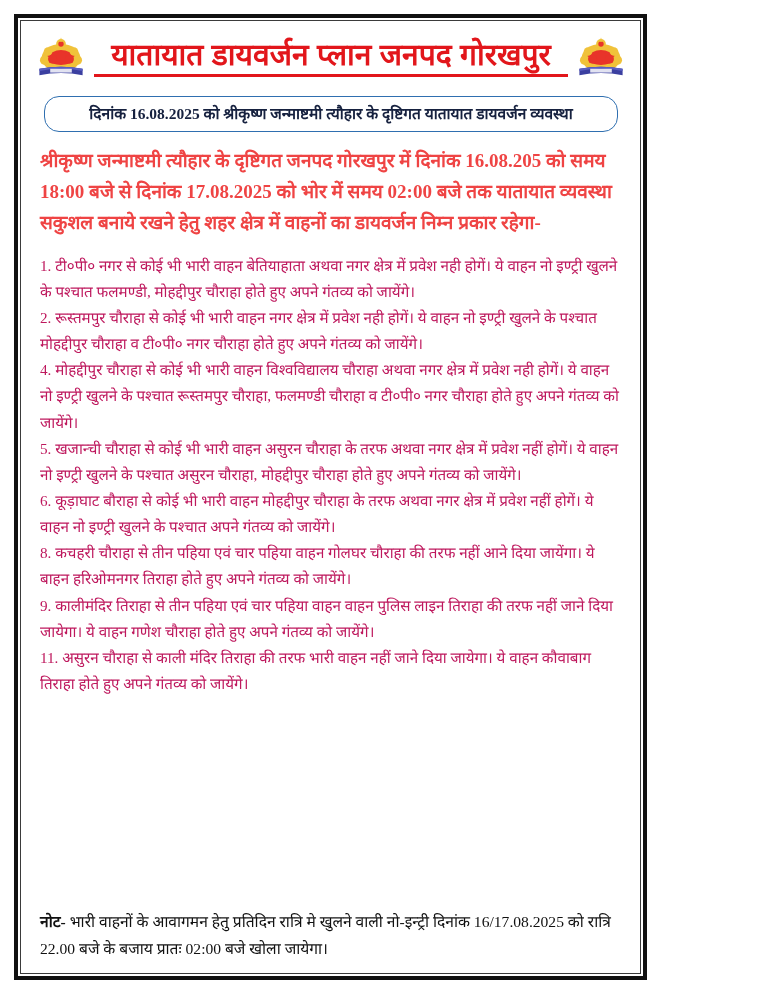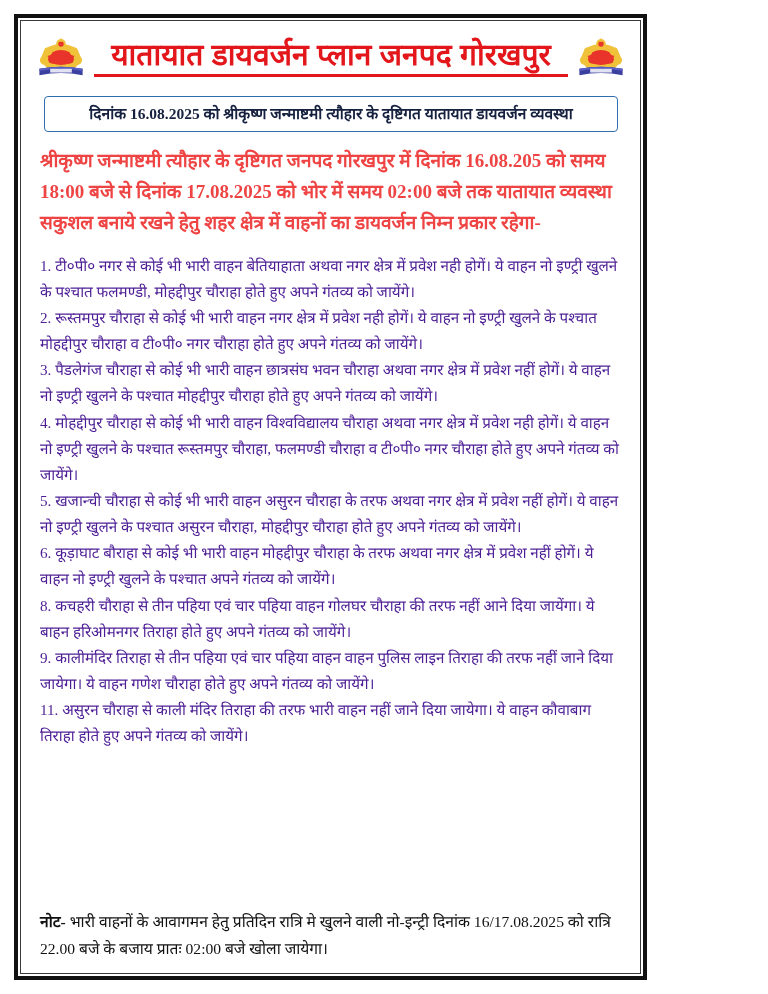--- a/index.html
+++ b/index.html
@@ -73,21 +73,21 @@
     margin: 3px auto 0 auto;
     height: 3px;
     background: #e2161b;
     width: 100%;
   }
 
   
   .subtitle-box {
     margin: 11px 10px 0 10px;
     border: 1.5px solid #2f6fb0;
-    border-radius: 4px;
+    border-radius: 15px;
     padding: 7px 10px 8px 10px;
     text-align: center;
     background: #ffffff;
   }
   .subtitle-text {
     color: #16213f;
     font-weight: bold;
     font-size: 15.5px;
     line-height: 1.25;
     font-family: "Liberation Serif", "DejaVu Serif", serif;
@@ -104,21 +104,21 @@
   }
 
   
   .items {
     margin: 14px 4px 0 6px;
     flex: 1 1 auto;
   }
   .item {
     font-size: 15.2px;
     line-height: 1.72;
-    color: #4c1d95;
+    color: #be185d;
     margin-bottom: 0px;
     text-align: left;
   }
 
   
   .note {
     margin: 16px 4px 4px 6px;
     font-size: 15.6px;
     line-height: 1.72;
     color: #111111;
@@ -187,21 +187,20 @@
 
       <div class="subtitle-box">
         <div class="subtitle-text">दिनांक 16.08.2025 को श्रीकृष्ण जन्माष्टमी त्यौहार के दृष्टिगत यातायात डायवर्जन व्यवस्था</div>
       </div>
 
       <div class="lead">श्रीकृष्ण जन्माष्टमी त्यौहार के दृष्टिगत जनपद गोरखपुर में दिनांक 16.08.205 को समय 18:00 बजे से दिनांक 17.08.2025 को भोर में समय 02:00 बजे तक यातायात व्यवस्था सकुशल बनाये रखने हेतु शहर क्षेत्र में वाहनों का डायवर्जन निम्न प्रकार रहेगा-</div>
 
       <div class="items">
         <div class="item">1. टी०पी० नगर से कोई भी भारी वाहन बेतियाहाता अथवा नगर क्षेत्र में प्रवेश नही होगें। ये वाहन नो इण्ट्री खुलने के पश्चात फलमण्डी, मोहद्दीपुर चौराहा होते हुए अपने गंतव्य को जायेंगे।</div>
         <div class="item">2. रूस्तमपुर चौराहा से कोई भी भारी वाहन नगर क्षेत्र में प्रवेश नही होगें। ये वाहन नो इण्ट्री खुलने के पश्चात मोहद्दीपुर चौराहा व टी०पी० नगर चौराहा होते हुए अपने गंतव्य को जायेंगे।</div>
-        <div class="item">3. पैडलेगंज चौराहा से कोई भी भारी वाहन छात्रसंघ भवन चौराहा अथवा नगर क्षेत्र में प्रवेश नहीं होगें। ये वाहन नो इण्ट्री खुलने के पश्चात मोहद्दीपुर चौराहा होते हुए अपने गंतव्य को जायेंगे।</div>
         <div class="item">4. मोहद्दीपुर चौराहा से कोई भी भारी वाहन विश्वविद्यालय चौराहा अथवा नगर क्षेत्र में प्रवेश नही होगें। ये वाहन नो इण्ट्री खुलने के पश्चात रूस्तमपुर चौराहा, फलमण्डी चौराहा व टी०पी० नगर चौराहा होते हुए अपने गंतव्य को जायेंगे।</div>
         <div class="item">5. खजान्ची चौराहा से कोई भी भारी वाहन असुरन चौराहा के तरफ अथवा नगर क्षेत्र में प्रवेश नहीं होगें। ये वाहन नो इण्ट्री खुलने के पश्चात असुरन चौराहा, मोहद्दीपुर चौराहा होते हुए अपने गंतव्य को जायेंगे।</div>
         <div class="item">6. कूड़ाघाट बौराहा से कोई भी भारी वाहन मोहद्दीपुर चौराहा के तरफ अथवा नगर क्षेत्र में प्रवेश नहीं होगें। ये वाहन नो इण्ट्री खुलने के पश्चात अपने गंतव्य को जायेंगे।</div>
         <div class="item">8. कचहरी चौराहा से तीन पहिया एवं चार पहिया वाहन गोलघर चौराहा की तरफ नहीं आने दिया जायेंगा। ये बाहन हरिओमनगर तिराहा होते हुए अपने गंतव्य को जायेंगे।</div>
         <div class="item">9. कालीमंदिर तिराहा से तीन पहिया एवं चार पहिया वाहन वाहन पुलिस लाइन तिराहा की तरफ नहीं जाने दिया जायेगा। ये वाहन गणेश चौराहा होते हुए अपने गंतव्य को जायेंगे।</div>
         <div class="item">11. असुरन चौराहा से काली मंदिर तिराहा की तरफ भारी वाहन नहीं जाने दिया जायेगा। ये वाहन कौवाबाग तिराहा होते हुए अपने गंतव्य को जायेंगे।</div>
       </div>
 
       <div class="note">
         <b>नोट-</b><span> भारी वाहनों के आवागमन हेतु प्रतिदिन रात्रि मे खुलने वाली नो-इन्ट्री दिनांक 16/17.08.2025 को रात्रि 22.00 बजे के बजाय प्रातः 02:00 बजे खोला जायेगा।</span>

